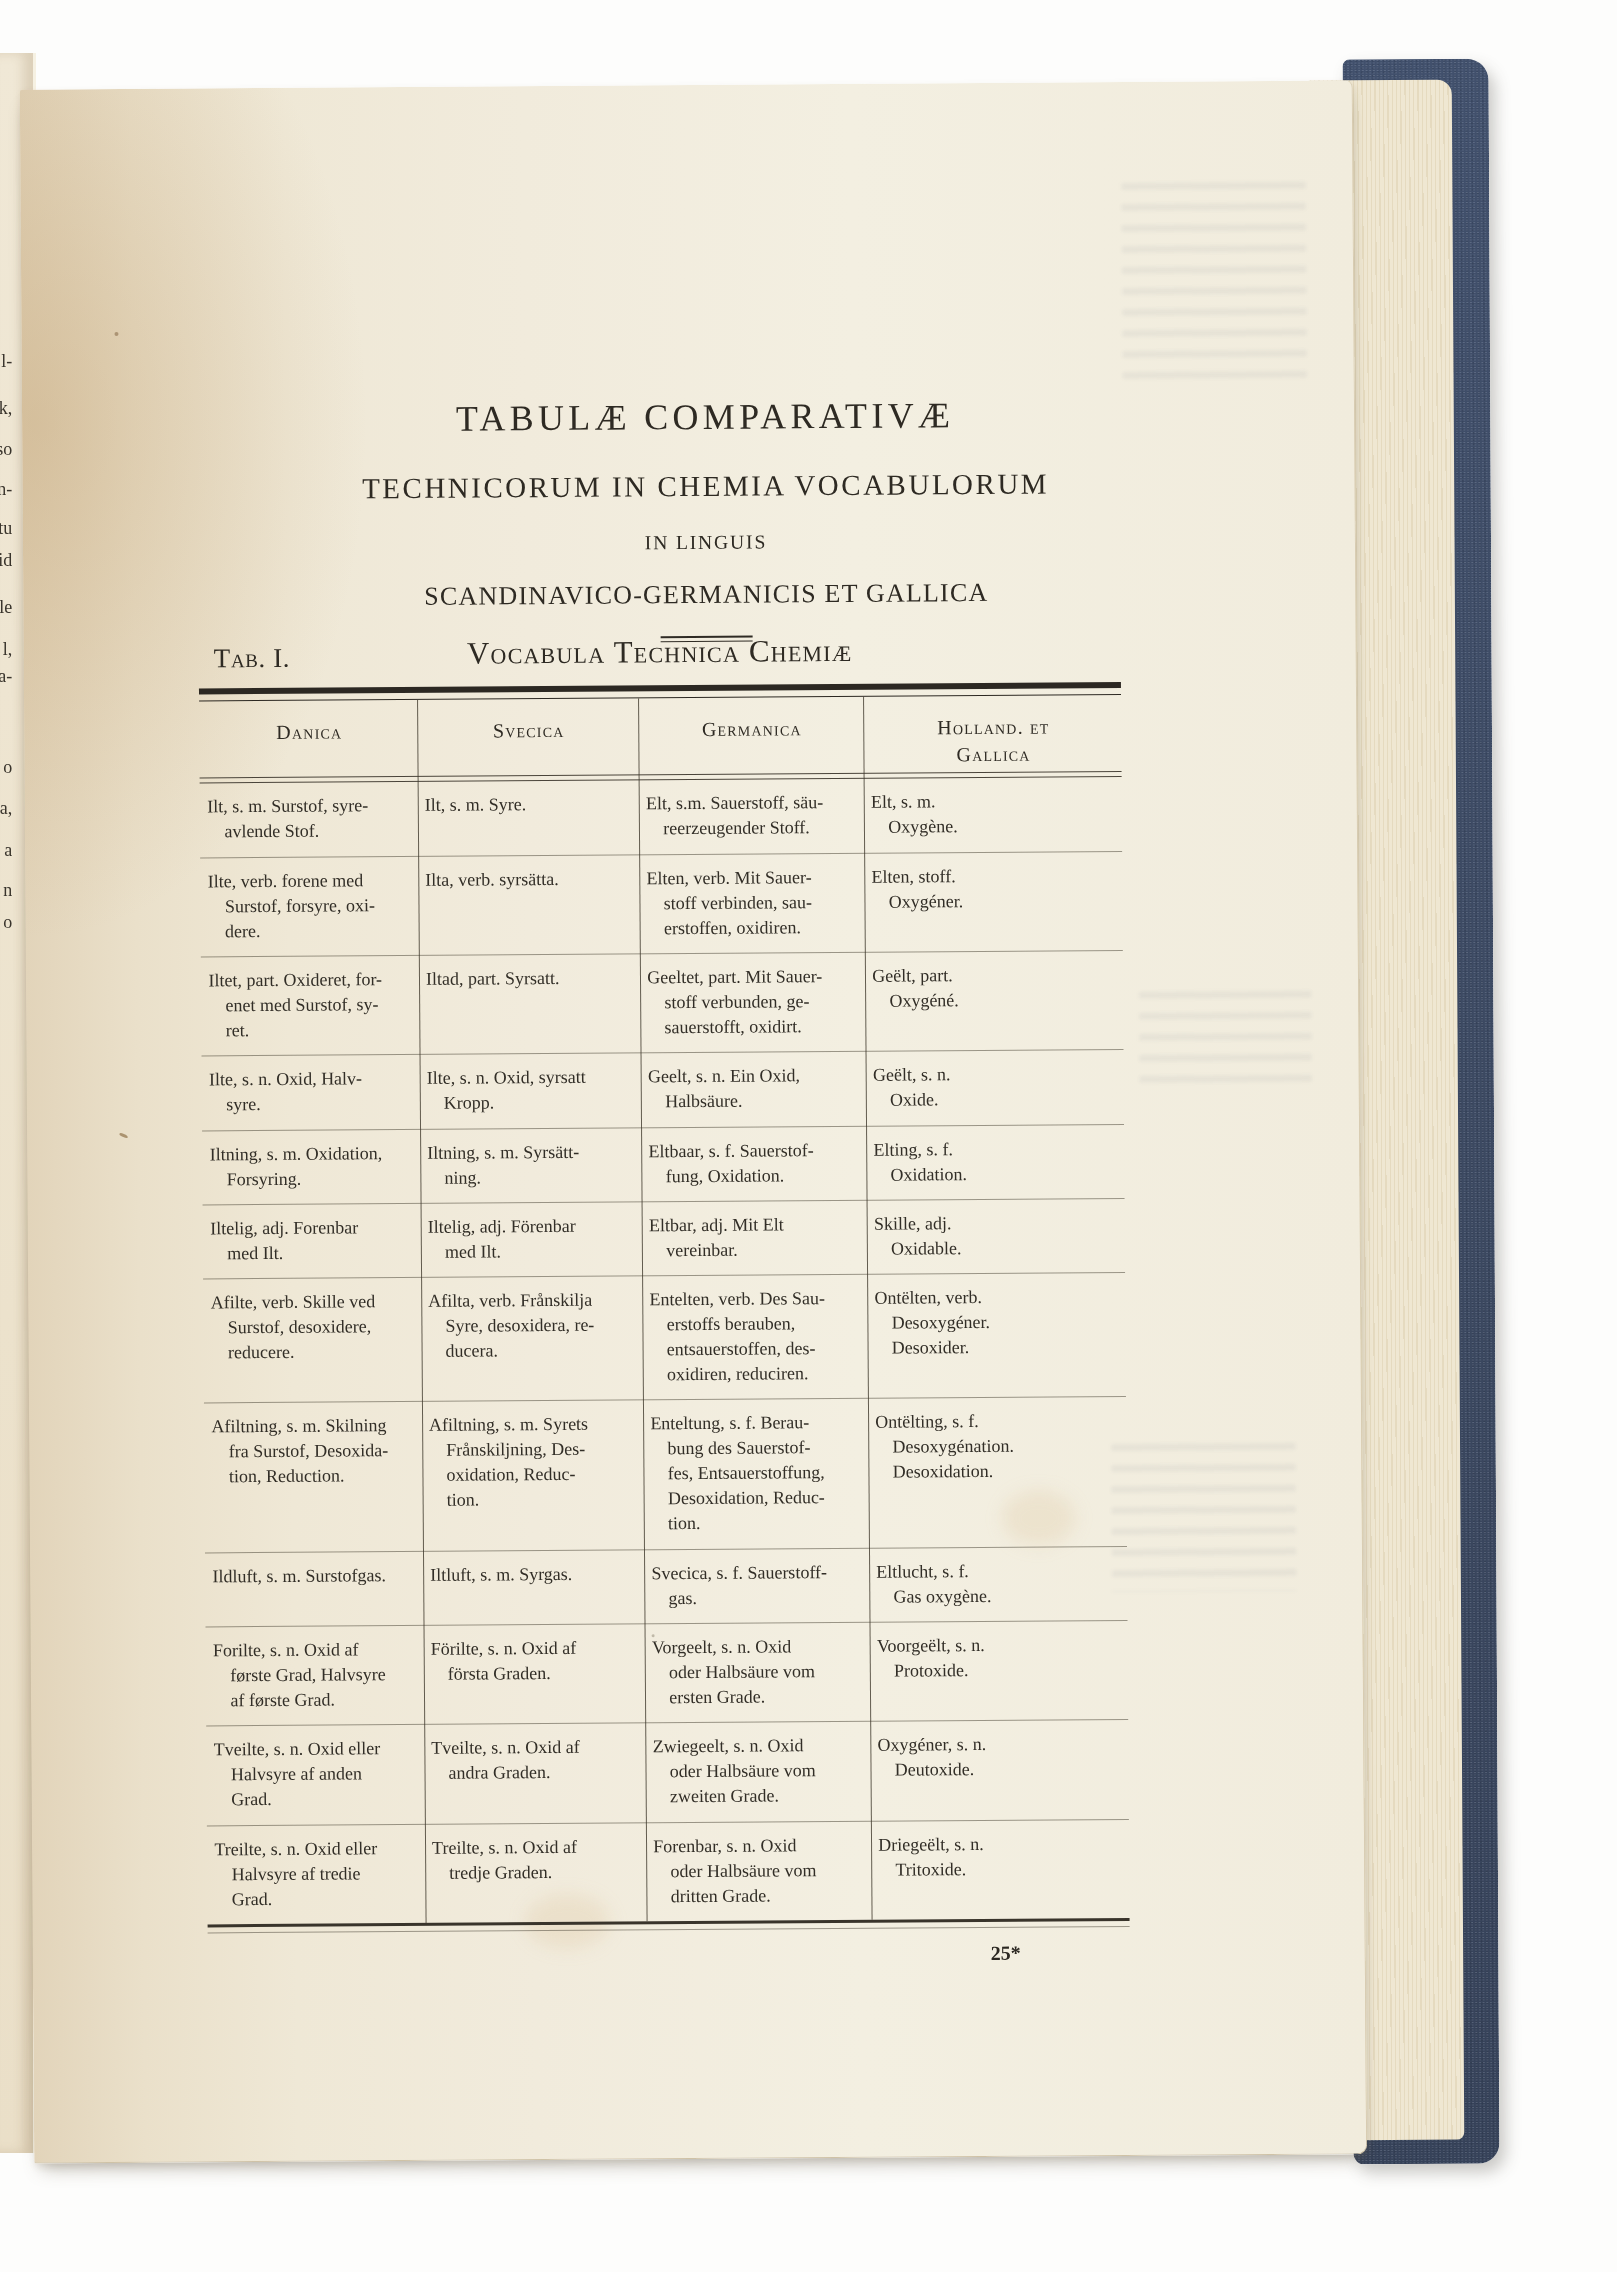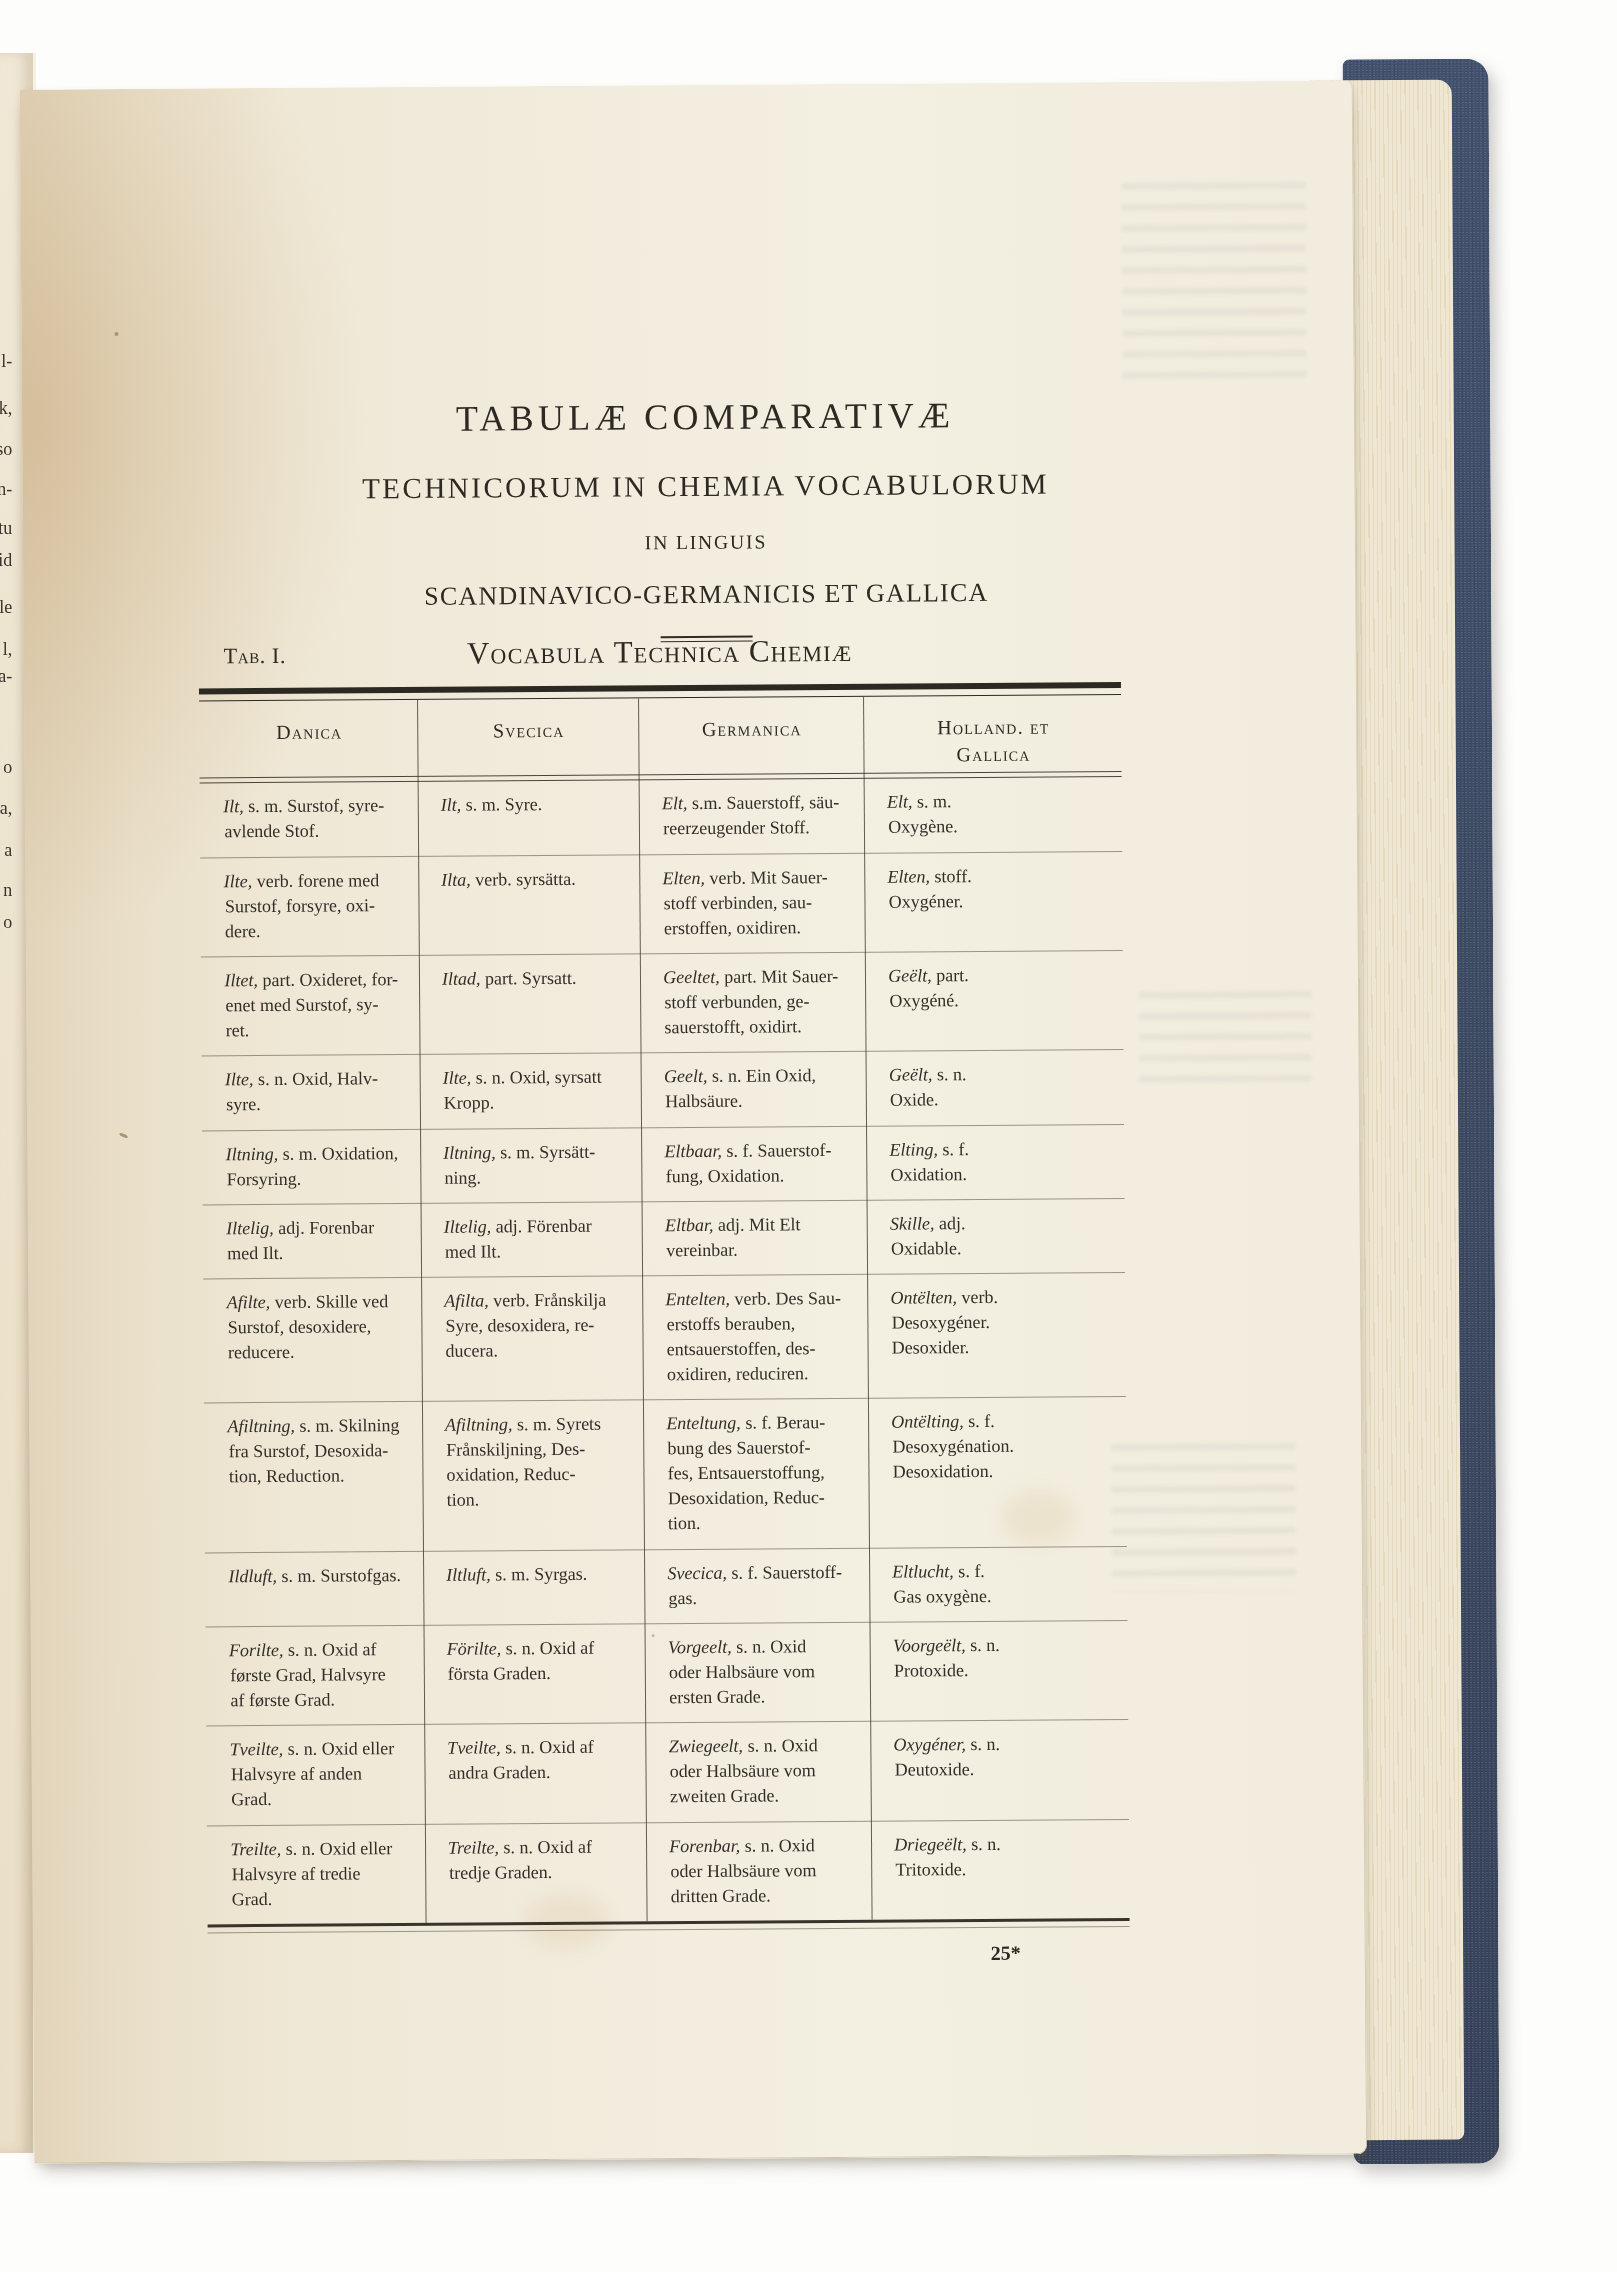--- a/index.html
+++ b/index.html
@@ -56,40 +56,40 @@
   .fox{position:absolute;border-radius:50%;filter:blur(8.6px);background:rgba(205,170,110,.16);}
   .speck{position:absolute;border-radius:50%;}
   
   .titles{position:absolute;left:68px;top:311px;width:1230px;text-align:center;color:#2e2a23;}
   .t1{font-size:36px;letter-spacing:4.3px;margin-bottom:32px;}
   .t2{font-size:29px;letter-spacing:2.5px;margin-bottom:28px;}
   .t3{font-size:19.7px;letter-spacing:1.8px;margin-bottom:26px;}
   .t4{font-size:26px;letter-spacing:1.2px;}
   .short-rule{width:92px;margin:26px auto 0;border-top:2.5px solid #2f2b24;border-bottom:1.2px solid #2f2b24;height:3.1px;}
   .tabrow{position:absolute;left:175px;top:549px;width:922px;height:43px;}
-  .tab-label{position:absolute;left:25px;top:6.1px;font-size:22px;font-variant:small-caps;letter-spacing:0.6px;color:#2e2a23;}
+  .tab-label{position:absolute;left:15px;top:6.1px;font-size:27px;font-variant:small-caps;letter-spacing:0.6px;color:#2e2a23;}
   .table-title{text-align:center;font-size:31px;font-variant:small-caps;letter-spacing:1.2px;color:#2e2a23;}
   
   .tablewrap{position:absolute;left:175px;top:600px;width:922px;}
   .trule{border-top:6.1px solid #2c2822;height:5.5px;border-bottom:1.8px solid #2c2822;}
   .tbl-inner{position:relative;}
   .vline{position:absolute;top:0;bottom:0;width:1.2px;background:rgba(62,56,44,.8);pointer-events:none;}
   .v1{left:23.6%;} .v2{left:47.6%;} .v3{left:72%;}
   .row{display:flex;align-items:stretch;}
   .row.body + .row.body{border-top:1.2px solid rgba(80,74,60,.55);}
   .hsep{height:4.9px;border-top:1.2px solid #4a443a;border-bottom:1.2px solid #4a443a;}
   .c1{width:23.6%;} .c2{width:24%;} .c3{width:24.4%;} .c4{width:28%;}
   .cell{box-sizing:border-box;padding:11px 4.9px 12.3px 7.4px;}
   .row.header{height:76px;}
   .hc{display:flex;justify-content:center;align-items:flex-start;padding-top:18.4px;
       font-variant:small-caps;font-size:20px;letter-spacing:1.2px;text-align:center;
       white-space:pre-line;line-height:27px;color:#2e2a23;}
   .entry{white-space:pre-line;font-size:18px;line-height:25px;
          padding-left:17px;text-indent:-17px;hyphens:none;overflow-wrap:normal;}
-  .hw{font-style:italic;margin-left:16px;}
+  .hw{}
   .brule{border-top:3.1px solid #39342b;height:5.5px;border-bottom:1.2px solid rgba(70,64,52,.5);}
   .pagenum{margin-top:13.5px;text-align:right;padding-right:109px;font-size:20px;font-weight:bold;color:#2b2username721;}
   .pagenum{color:#2b2721;}
 </style>
 </head>
 <body>
 
 <div class="cover"></div>
 <div class="fore-edge"></div>
 

